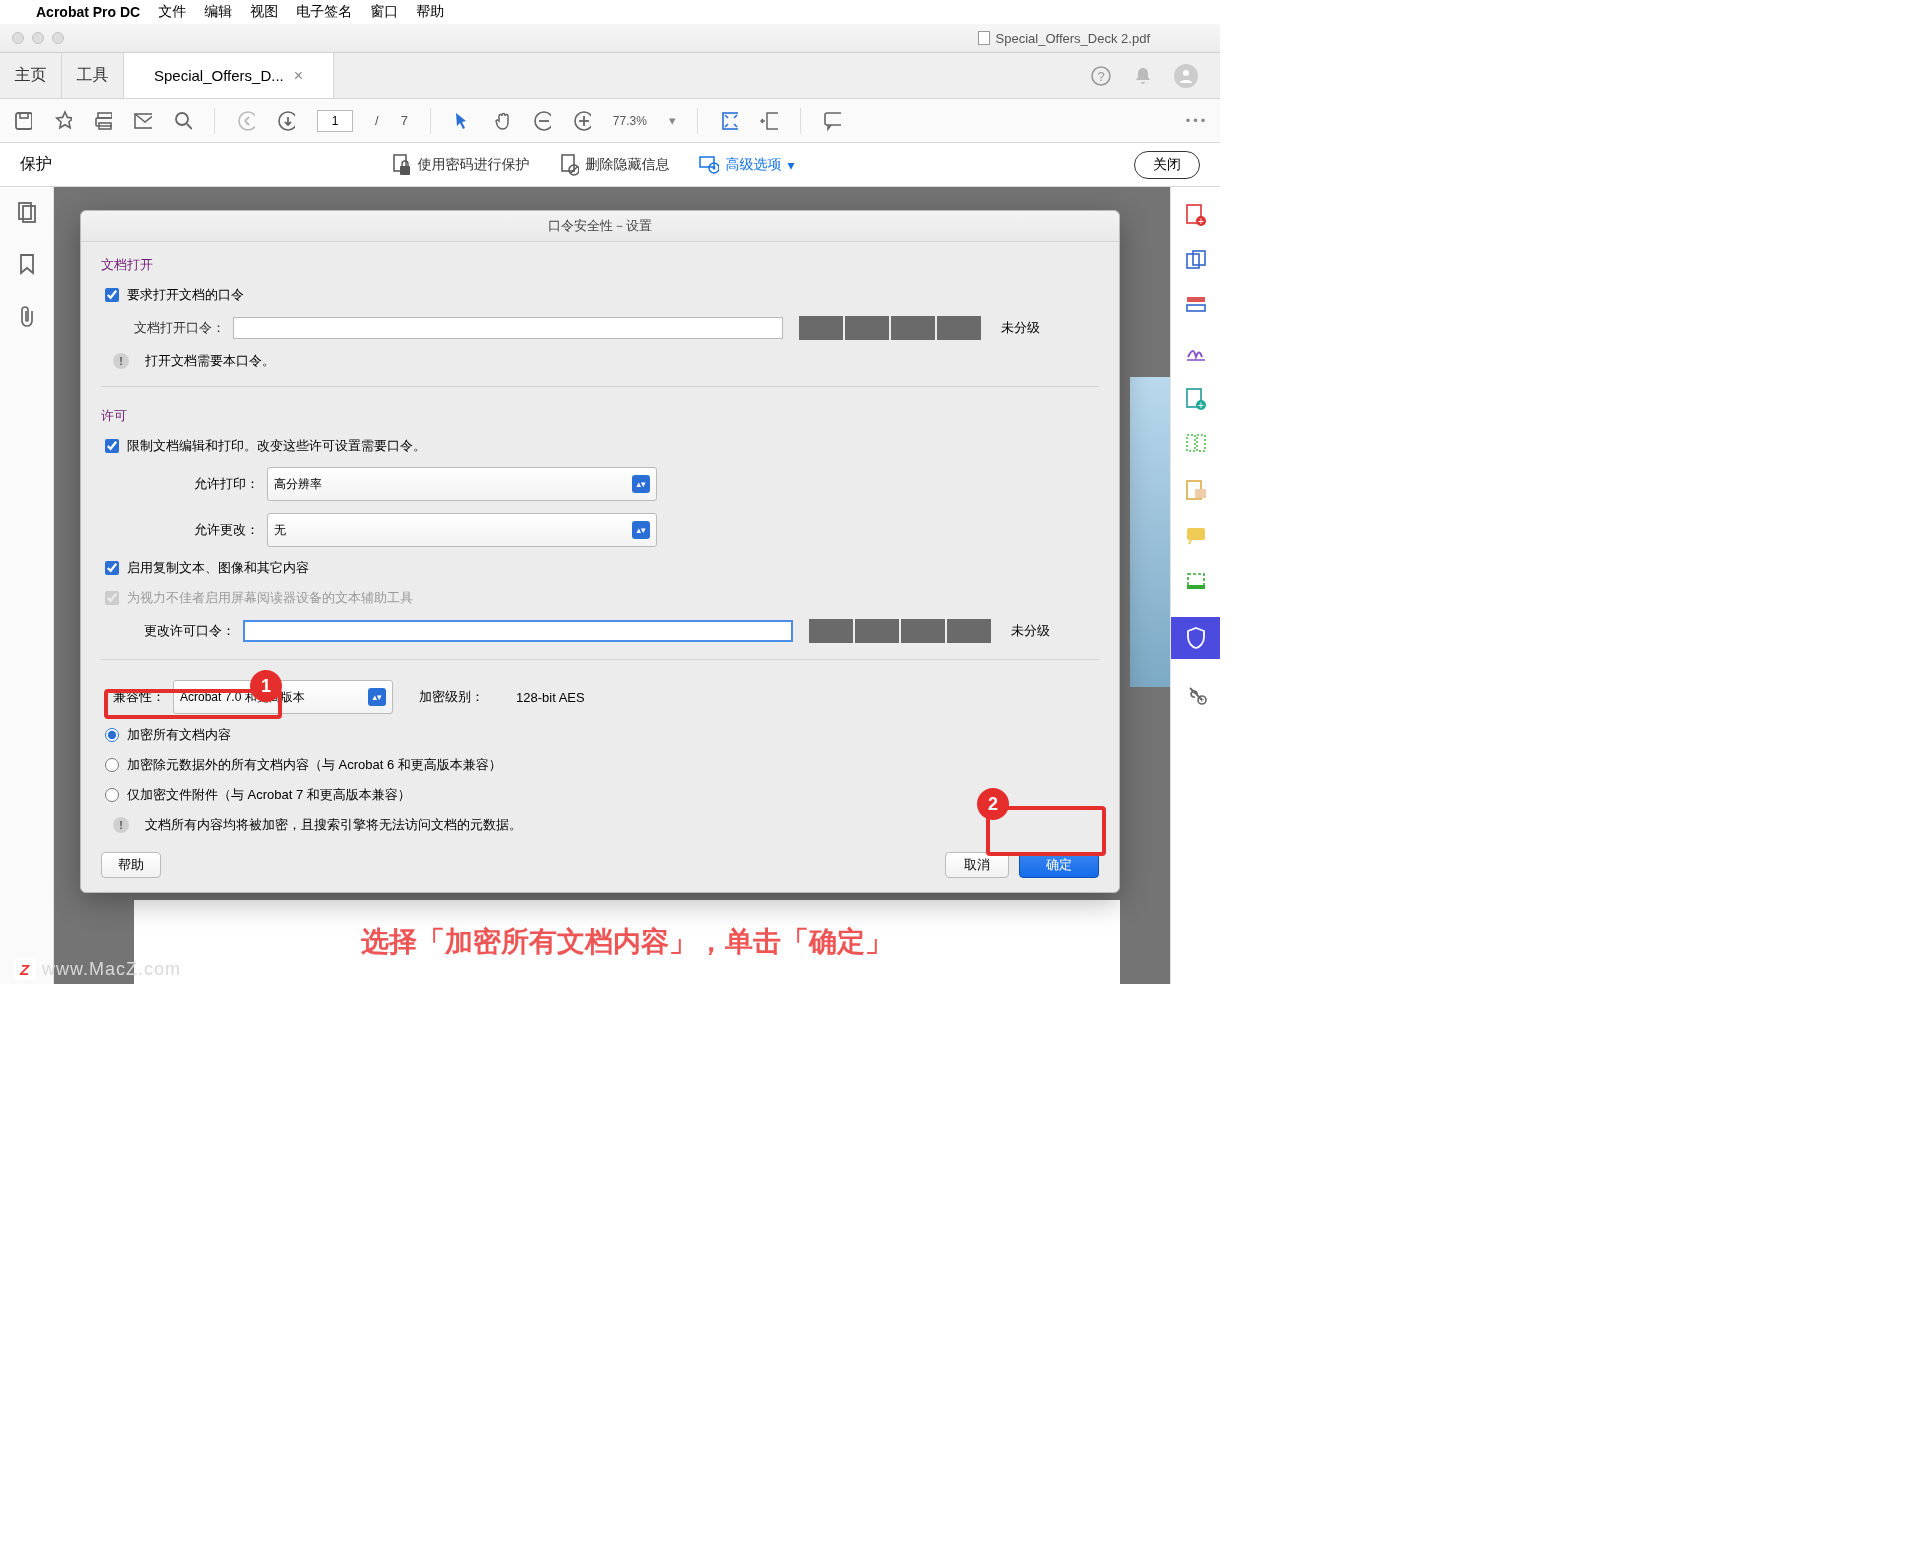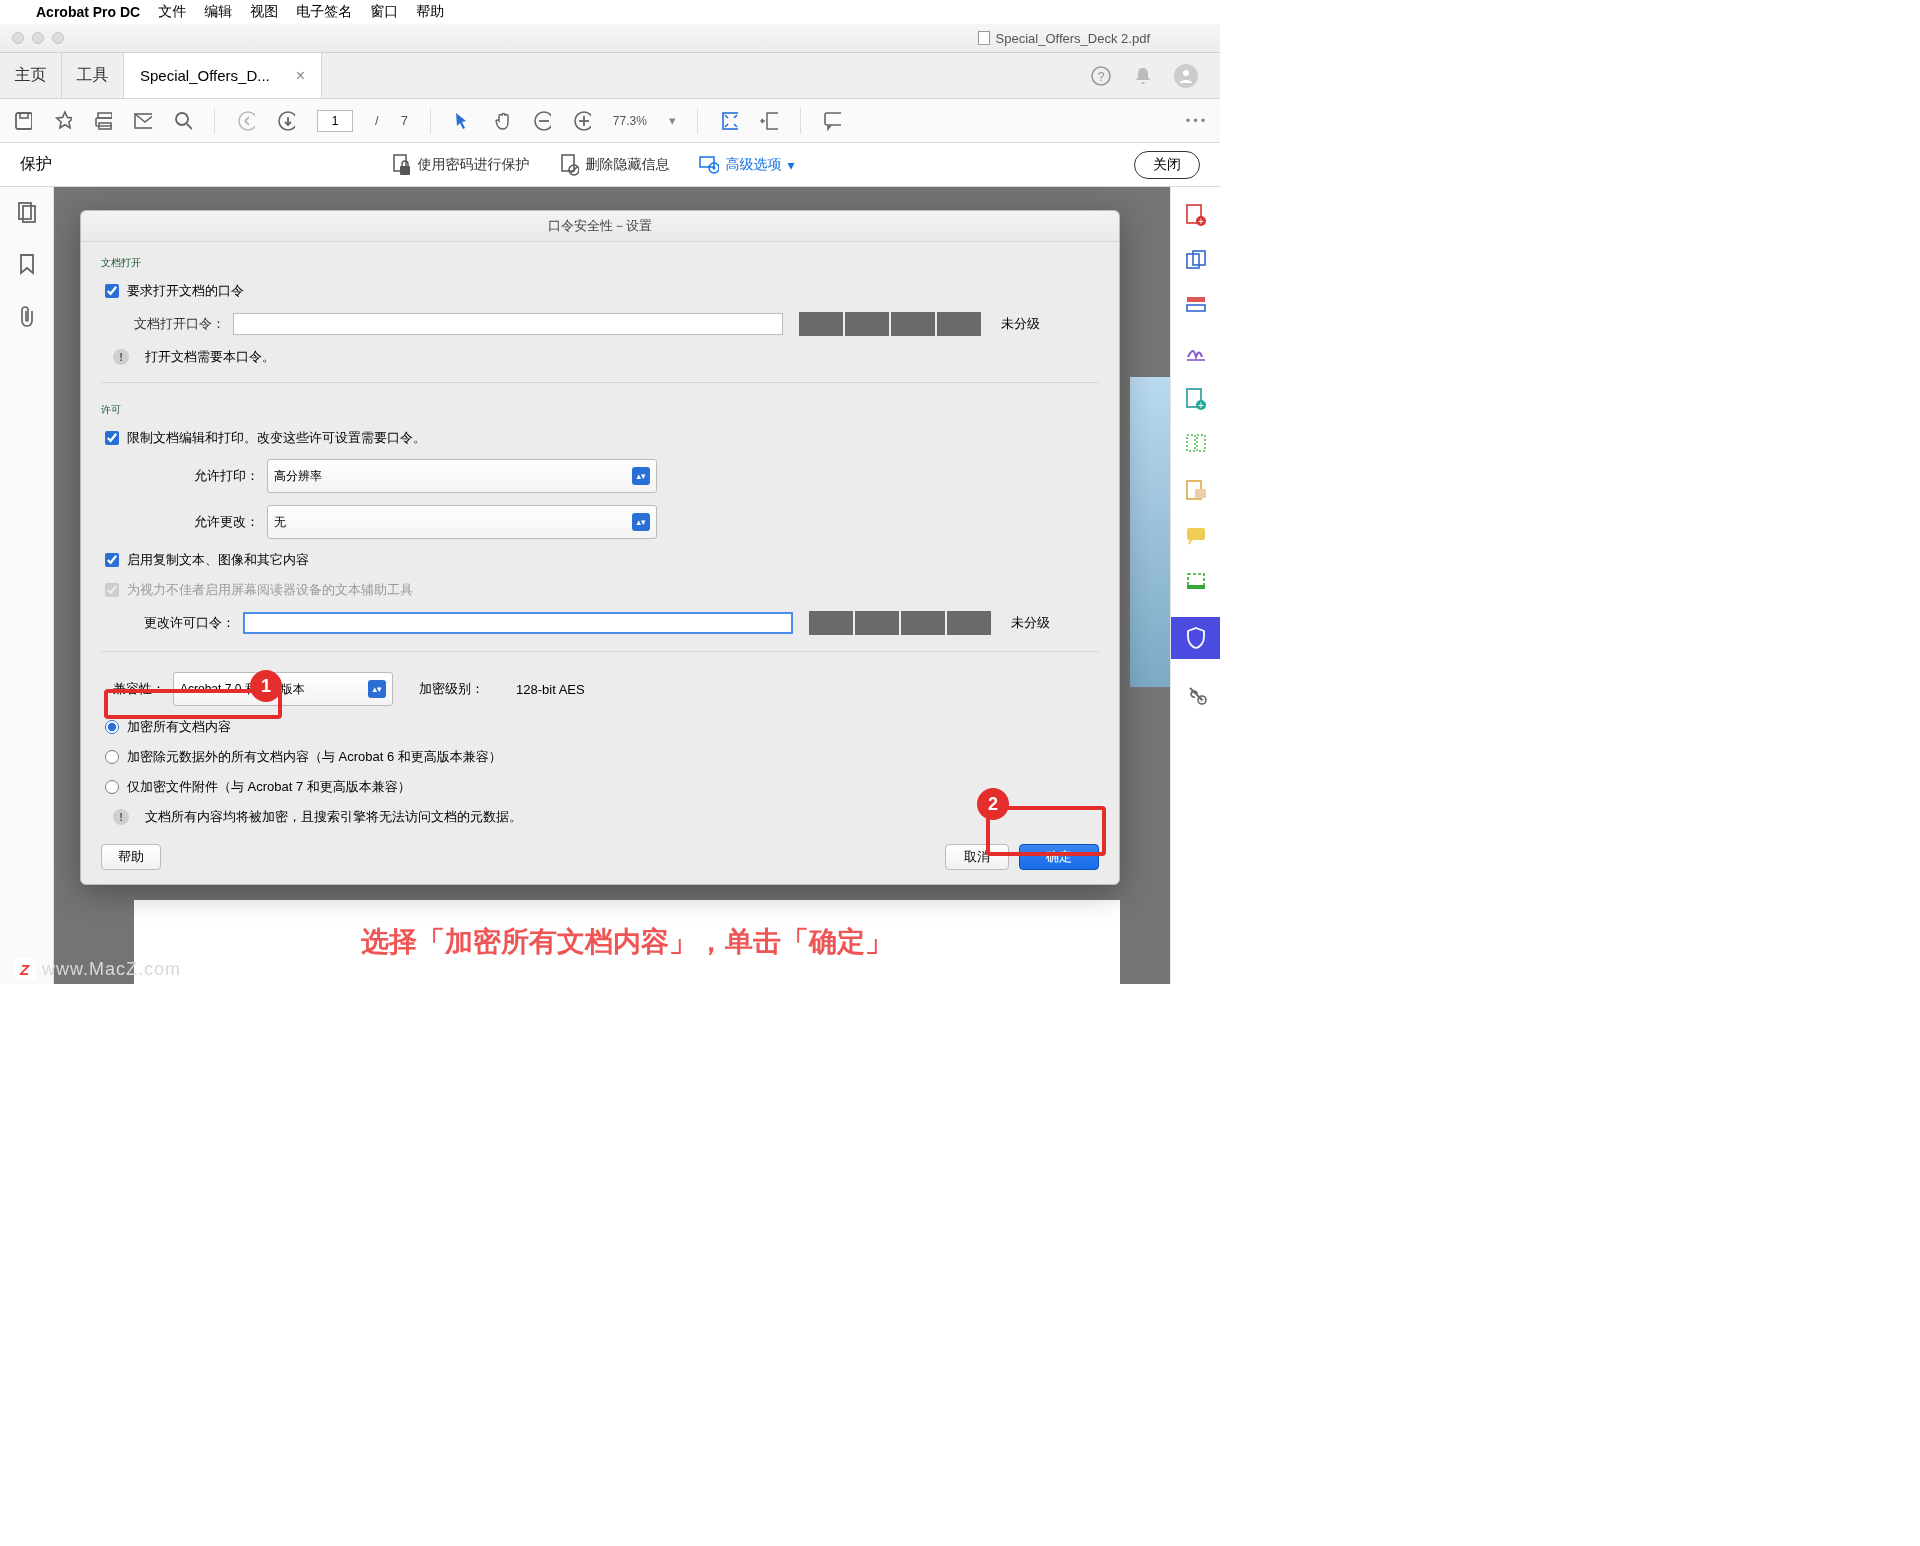--- a/index.html
+++ b/index.html
@@ -14,21 +14,21 @@
 
 .titlebar { height: 29px; background: linear-gradient(#f6f6f6,#ececec); border-bottom: 1px solid #d0d0d0; display: flex; align-items: center; }
 .traffic { display: flex; gap: 8px; padding: 0 12px; }
 .traffic i { width: 12px; height: 12px; border-radius: 50%; display: block; background: #ddd; border: 1px solid #c4c4c4; }
 .title-center { flex: 1; text-align: center; color: #555; font-size: 13px; display: flex; align-items: center; justify-content: flex-end; gap: 6px; }
 .title-center .doc-icon { width: 12px; height: 14px; background: #fff; border: 1px solid #999; display:inline-block; }
 
 
 .tabs-row { height: 46px; background: #efefef; border-bottom: 1px solid #d5d5d5; display: flex; align-items: stretch; }
 .home-btn, .tools-btn { width: 62px; display: flex; align-items: center; justify-content: center; font-size: 16px; color: #333; border-right: 1px solid #d5d5d5; }
-.doc-tab { background: #fff; display: flex; align-items: center; padding: 0 16px; gap: 26px; font-size: 15px; border-right: 1px solid #d5d5d5; }
+.doc-tab { background: #fff; display: flex; align-items: center; padding: 0 30px; gap: 10px; font-size: 15px; border-right: 1px solid #d5d5d5; }
 .doc-tab .close-x { color: #888; font-size: 16px; }
 .tabs-spacer { flex: 1; }
 .tabs-right { display: flex; align-items: center; gap: 22px; padding: 0 22px; color: #888; }
 .avatar { width: 24px; height: 24px; border-radius: 50%; background: #ccc; display:inline-flex; align-items:center; justify-content:center; color:#fff; font-size:14px; }
 
 
 .toolbar { height: 44px; background: #fafafa; border-bottom: 1px solid #d9d9d9; display: flex; align-items: center; padding: 0 14px; gap: 22px; color: #555; }
 .toolbar .sep { width: 1px; height: 26px; background: #ddd; }
 .page-field { width: 36px; height: 22px; border: 1px solid #bbb; text-align: center; font-size: 12px; }
 .zoom-label { font-size: 12px; }
@@ -49,21 +49,21 @@
 .right-rail .ic { width: 22px; height: 22px; }
 .right-rail .shield-active { background: #4b4be0; width:50px; height:42px; display:flex; align-items:center; justify-content:center; }
 .stage { flex:1; background: #747474; position: relative; overflow:hidden; }
 .doc-page { position:absolute; left:50%; transform:translateX(-50%); top: 60px; width: 940px; height: 600px; background: linear-gradient(#d85f2e,#d85f2e); }
 .doc-side { position:absolute; right:0; top:190px; width: 40px; height: 310px; background: linear-gradient(#b9d9ed,#7ca9c5); }
 
 
 .dialog { position:absolute; left: 80px; top: 210px; width: 1040px; background: #ececec; border-radius: 6px; box-shadow: 0 8px 30px rgba(0,0,0,.3); border: 1px solid #bbb; }
 .dialog-title { text-align:center; padding: 6px 0; font-size: 13px; color: #444; border-bottom: 1px solid #d7d7d7; background: linear-gradient(#f3f3f3,#e9e9e9); border-radius: 6px 6px 0 0; }
 .dialog-body { padding: 14px 20px 12px 20px; display:flex; flex-direction:column; gap: 12px; }
-.section-title { font-size: 10px; color:#14532d; }
+.section-title { font-size: 13px; color:#701a75; }
 .row { display:flex; align-items:center; gap: 8px; }
 .cb { width:14px; height:14px; accent-color:#2a6fd6; }
 .ind20 { margin-left: 4px; }
 .label-r { width: 120px; text-align:right; color:#333; font-size:13px; }
 .text-input { height: 22px; border: 1px solid #bbb; background:#fff; font-size:12px; padding: 0 4px; }
 .pw-wide { width: 550px; }
 .pw-wide2 { width: 550px; border: 2.5px solid #4a8de8; outline:none; }
 .strength { display:flex; gap:2px; margin-left:8px; }
 .strength i { width: 44px; height: 24px; background: #6a6a6a; display:block; }
 .strength-label { margin-left: 12px; font-size:13px; }

